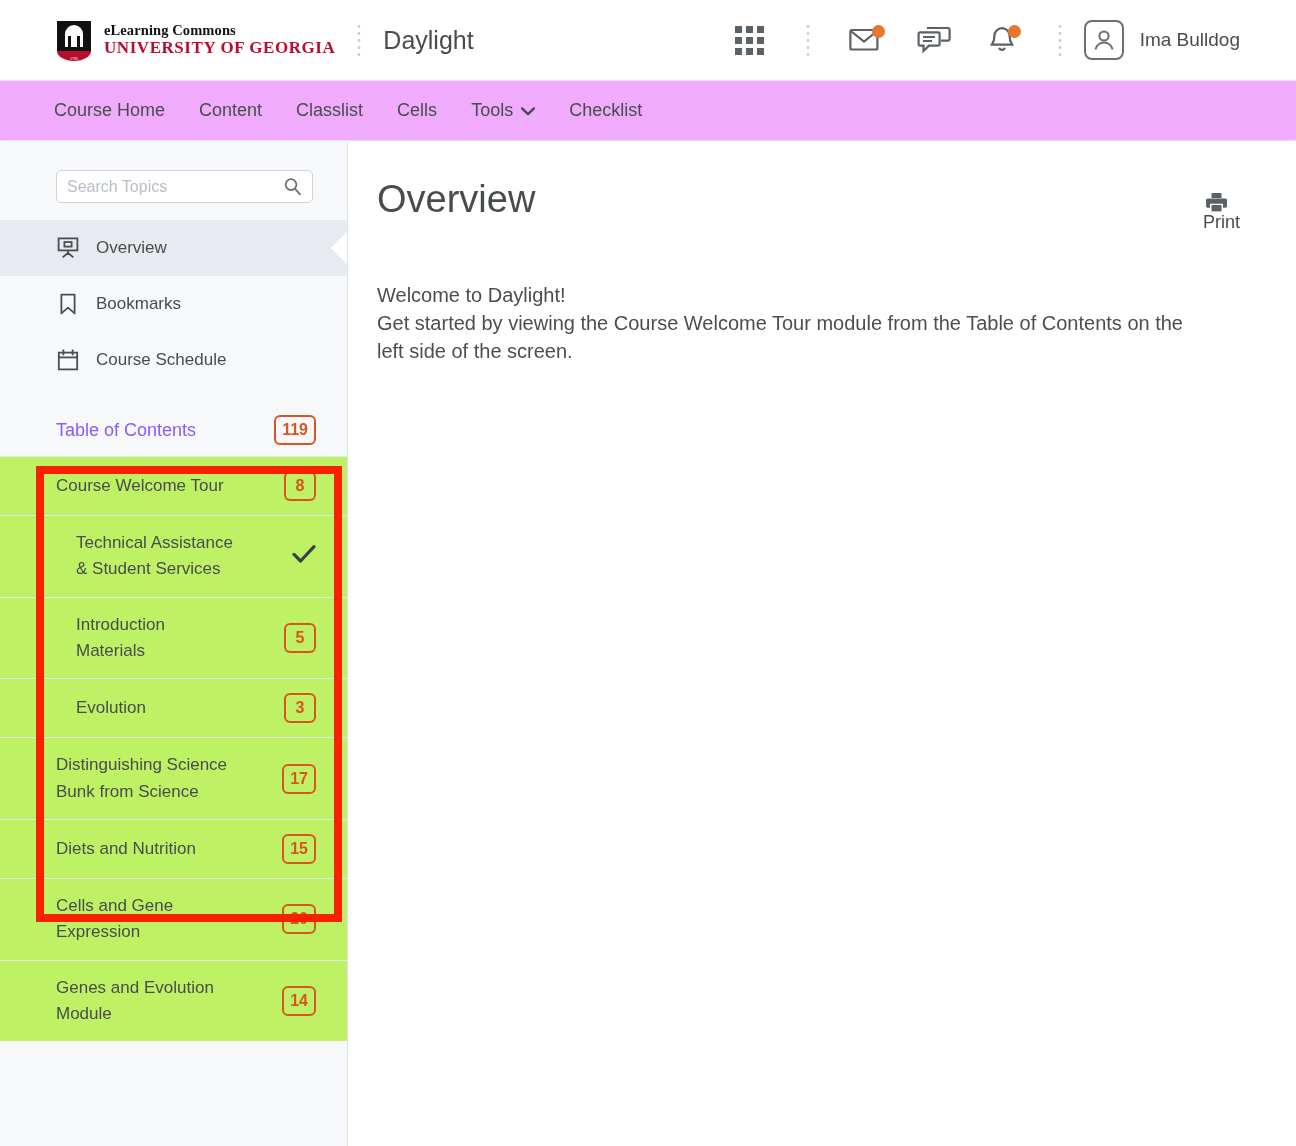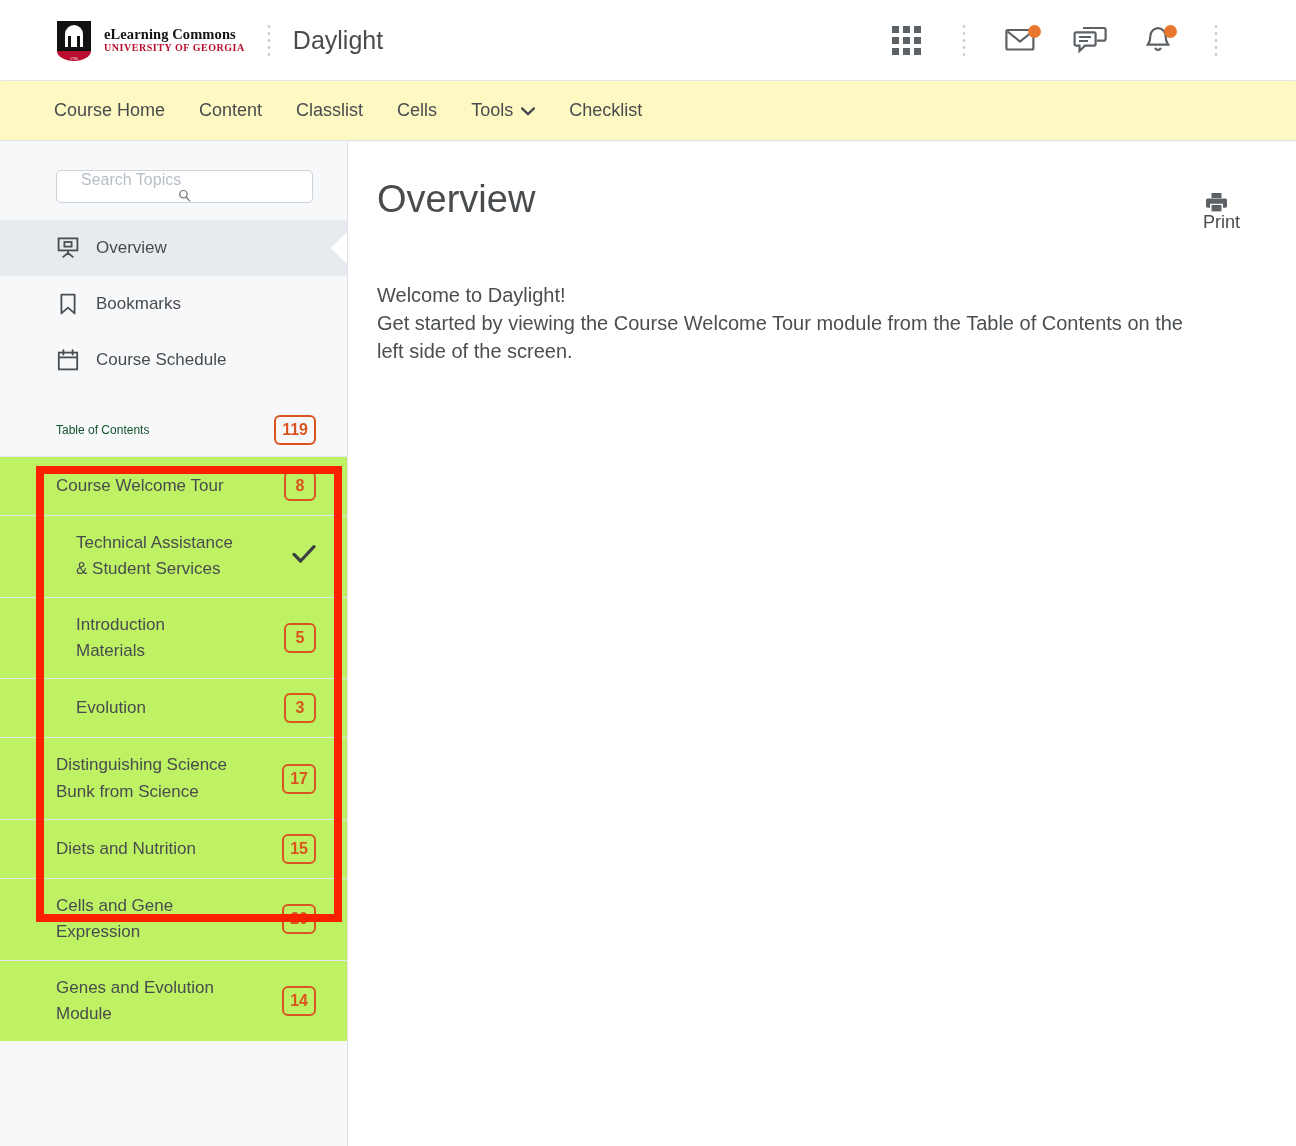--- a/index.html
+++ b/index.html
@@ -20,21 +20,21 @@
   .brand { display: flex; align-items: center; margin-left: 54px; }
   .arch-logo { width: 40px; height: 47px; position: relative; flex: none; }
   .brand-text { margin-left: 10px; line-height: 1.05; }
   .brand-line1 {
     font-family: "Liberation Serif", serif;
     font-weight: bold; font-size: 14.5px; color: #121212; letter-spacing: .1px;
     white-space: nowrap;
   }
   .brand-line2 {
     font-family: "Liberation Serif", serif;
-    font-weight: bold; font-size: 10px; color: #ba0c2f; letter-spacing: .55px;
+    font-weight: bold; font-size: 17px; color: #ba0c2f; letter-spacing: .55px;
     white-space: nowrap; margin-top: 1px;
   }
   .dot-sep {
     width: 4px; height: 34px; margin: 0 22px;
     background-image: radial-gradient(circle, #c9d2dc 1.4px, transparent 1.6px);
     background-size: 4px 7px; background-repeat: repeat-y; flex: none;
   }
   .course-title {
     font-size: 25px; color: #494c4e; font-weight: 400; white-space: nowrap;
   }
@@ -55,39 +55,39 @@
   .user-area { display: flex; align-items: center; cursor: pointer; }
   .avatar-box {
     width: 40px; height: 40px; border: 2px solid #6b7075; border-radius: 8px;
     display: flex; align-items: center; justify-content: center;
   }
   .username { margin-left: 16px; font-size: 19px; color: #494c4e; white-space: nowrap; }
 
   
   .navbar {
     position: absolute; left: 0; top: 81px; width: 1296px; height: 60px;
-    background: #fef9c3; border-bottom: 1px solid #dfe3e8;
+    background: #f0abfc; border-bottom: 1px solid #dfe3e8;
     display: flex; align-items: center; padding-left: 54px;
     box-shadow: 0 1px 3px rgba(0,0,0,.05);
   }
   .nav-item {
     font-size: 18px; color: #494c4e; margin-right: 34px; cursor: pointer;
     display: flex; align-items: center; white-space: nowrap;
   }
   .chev { margin-left: 8px; display:inline-block; }
 
   
   .sidebar {
     position: absolute; left: 0; top: 142px; width: 348px; height: 1004px;
     background: #f7f8fa; border-right: 1px solid #dfe3e9; overflow: hidden;
   }
   .search-wrap { padding: 28px 34px 0 56px; }
   .search-box {
     position: relative; height: 33px; border: 1px solid #ced4db; border-radius: 5px;
-    background: #ffffff; display: flex; align-items: center; padding: 0 10px; flex-direction: column;
+    background: #ffffff; display: flex; align-items: center; padding: 0 10px;
   }
   .search-box input {
     border: 0; outline: 0; background: transparent; flex: 1;
     font-family: "Liberation Sans", sans-serif; font-size: 16px; color: #6b7075;
   }
   .search-box input::placeholder { color: #b7bec6; }
 
   .nav-list { margin-top: 17px; }
   .side-link {
     position: relative; height: 56px; display: flex; align-items: center;
@@ -99,21 +99,21 @@
     width: 0; height: 0; border-top: 16px solid transparent;
     border-bottom: 16px solid transparent; border-right: 16px solid #ffffff;
   }
   .side-ico { width: 28px; display: flex; align-items: center; justify-content: flex-start; flex: none; }
   .side-label { font-size: 17px; color: #494c4e; margin-left: 12px; }
 
   .toc-head {
     height: 52px; display: flex; align-items: center; justify-content: space-between;
     padding: 0 31px 0 56px; margin-top: 16px;
   }
-  .toc-head .t { font-size: 12px; color: #14532d; }
+  .toc-head .t { font-size: 18px; color: #8b5cf6; }
 
   .badge {
     border: 2px solid #d9541e; border-radius: 6px; color: #d9541e;
     font-size: 16px; font-weight: bold; min-width: 32px; height: 30px;
     display: flex; align-items: center; justify-content: center; padding: 0 6px;
     flex: none; line-height: 1;
   }
 
   .toc-scroller { position: relative; }
 
@@ -217,20 +217,29 @@
       <div class="icon-btn">
         <svg width="30" height="30" viewBox="0 0 30 30">
           <path d="M15 3.2 a7.6 7.6 0 0 1 7.6 7.6 c0 6 2 7.6 2.6 8.8 H4.8 c0.6 -1.2 2.6 -2.8 2.6 -8.8 A7.6 7.6 0 0 1 15 3.2 Z" fill="none" stroke="#5c6166" stroke-width="2.2"></path>
           <path d="M12.2 22.8 a2.9 2.9 0 0 0 5.6 0" fill="none" stroke="#5c6166" stroke-width="2.2"></path>
         </svg>
         <span class="badge-dot"></span>
       </div>
 
       <div class="dot-sep"></div>
 
+      <div class="user-area">
+        <div class="avatar-box">
+          <svg width="24" height="24" viewBox="0 0 24 24">
+            <circle cx="12" cy="8" r="4.6" fill="none" stroke="#6b7075" stroke-width="2"></circle>
+            <path d="M3.4 21.5 c1.6 -5.2 5 -7 8.6 -7 s7 1.8 8.6 7" fill="none" stroke="#6b7075" stroke-width="2"></path>
+          </svg>
+        </div>
+        <span class="username">Ima Bulldog</span>
+      </div>
 
     </div>
   </div>
 
   <div class="navbar" id="navbar">
       <div class="nav-item">
         <span>Course Home</span>
       </div>
       <div class="nav-item">
         <span>Content</span>

